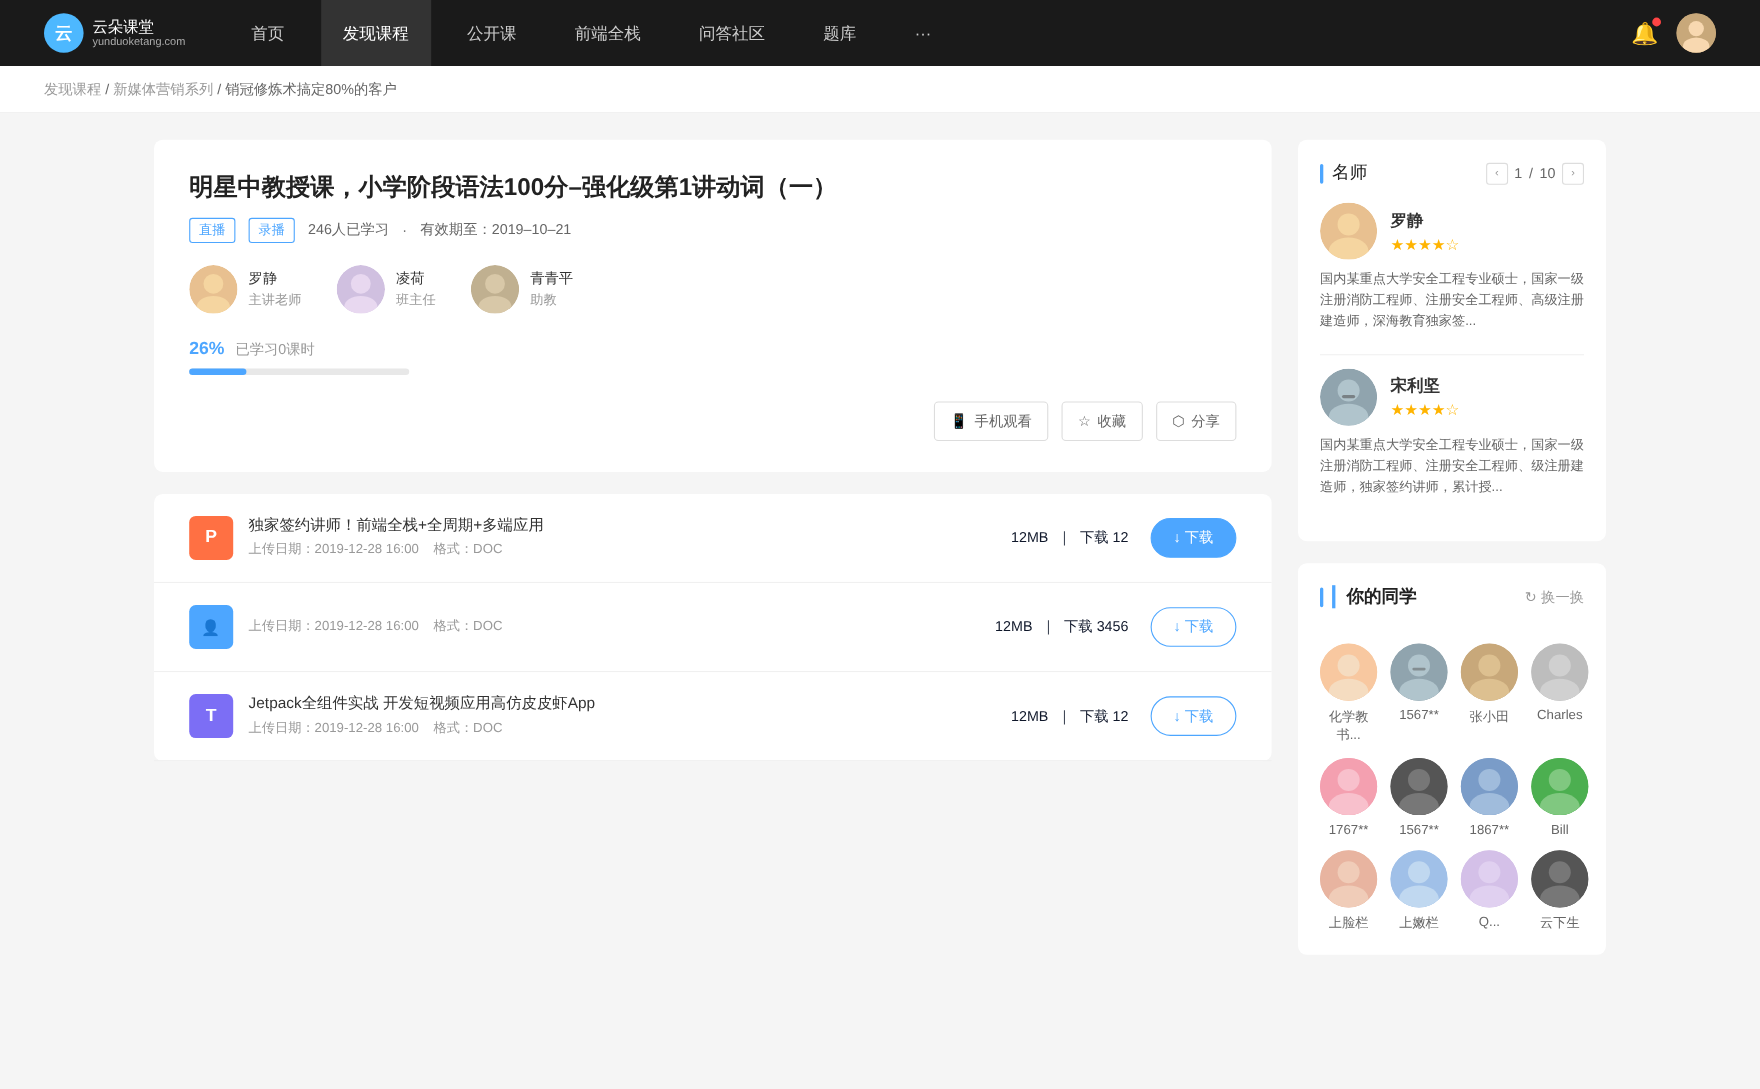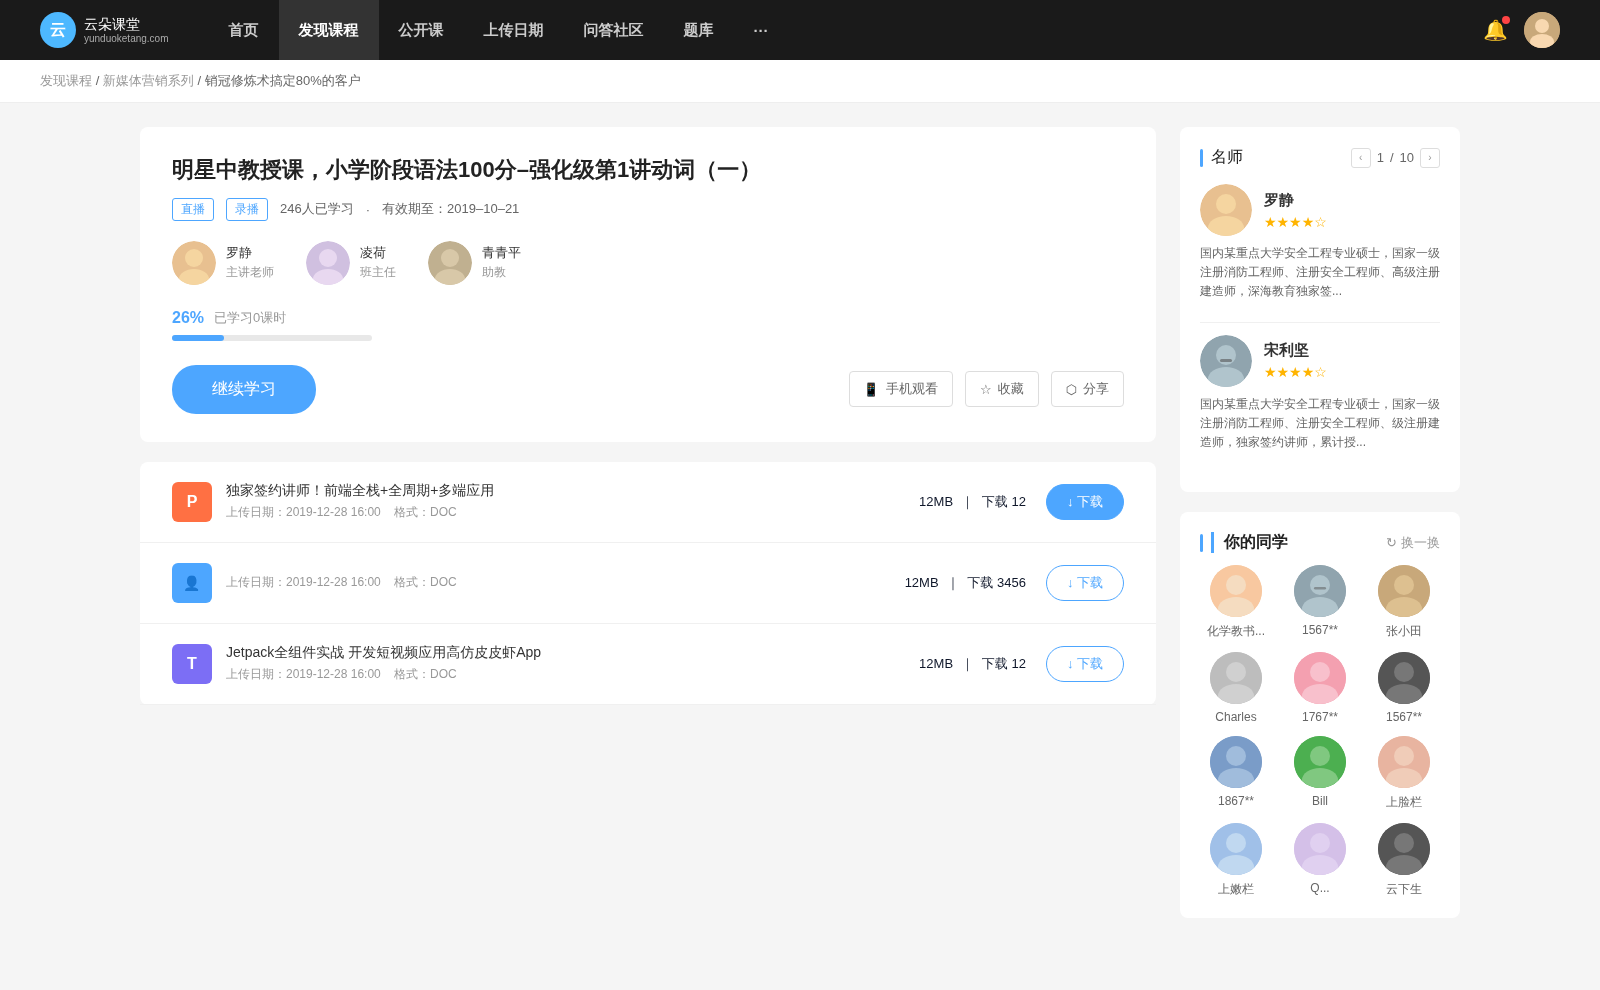--- a/index.html
+++ b/index.html
@@ -4,21 +4,21 @@
   <style>
     * { box-sizing: border-box; margin: 0; padding: 0; }
     body { font-family: -apple-system, BlinkMacSystemFont, 'PingFang SC', 'Microsoft YaHei', sans-serif; background: #f5f5f5; font-size: 14px; color: #333; }
 
     
     .nav { background: #1a1a1a; height: 60px; display: flex; align-items: center; padding: 0 40px; }
     .nav-logo { display: flex; align-items: center; margin-right: 40px; }
     .nav-logo-icon { width: 36px; height: 36px; background: #4db8ff; border-radius: 50%; display: flex; align-items: center; justify-content: center; color: white; font-weight: bold; font-size: 16px; margin-right: 8px; }
     .nav-logo-text { color: white; font-size: 14px; line-height: 1.2; }
     .nav-logo-sub { font-size: 10px; color: #aaa; }
-    .nav-items { display: flex; gap: 0; flex: 1; font-weight: bold; }
+    .nav-items { display: flex; gap: 13px; flex: 1; }
     .nav-item { color: #ccc; padding: 0 20px; height: 60px; display: flex; align-items: center; cursor: pointer; font-size: 15px; }
     .nav-item.active { background: #333; color: white; }
     .nav-right { display: flex; align-items: center; gap: 16px; margin-left: auto; }
     .nav-bell { position: relative; color: #ccc; font-size: 20px; cursor: pointer; }
     .nav-bell-dot { position: absolute; top: -2px; right: -2px; width: 8px; height: 8px; background: #ff4444; border-radius: 50%; }
     .nav-avatar { width: 36px; height: 36px; border-radius: 50%; background: #c8a87a; overflow: hidden; cursor: pointer; display: flex; align-items: center; justify-content: center; }
 
     
     .breadcrumb { background: white; padding: 12px 40px; font-size: 13px; color: #999; border-bottom: 1px solid #eee; }
     .breadcrumb a { color: #999; text-decoration: none; }
@@ -83,24 +83,24 @@
     .teacher-nav-pages { display: flex; align-items: center; gap: 6px; font-size: 13px; color: #666; }
     .teacher-nav-btn { width: 20px; height: 20px; border: 1px solid #ddd; border-radius: 3px; display: flex; align-items: center; justify-content: center; cursor: pointer; font-size: 10px; color: #999; }
     .teacher-sidebar-item { margin-bottom: 20px; }
     .teacher-sidebar-header { display: flex; align-items: center; gap: 12px; margin-bottom: 8px; }
     .teacher-sidebar-avatar { width: 52px; height: 52px; border-radius: 50%; overflow: hidden; flex-shrink: 0; }
     .teacher-sidebar-name { font-size: 15px; font-weight: bold; color: #333; margin-bottom: 4px; }
     .stars { color: #ffb400; font-size: 14px; }
     .teacher-sidebar-desc { font-size: 12px; color: #666; line-height: 1.6; }
 
     
-    .classmates-header { display: flex; align-items: center; justify-content: space-between; margin-bottom: 12px; }
+    .classmates-header { display: flex; align-items: center; justify-content: space-between; margin-bottom: 32px; }
     .classmates-title { font-size: 16px; font-weight: bold; color: #222; border-left: 3px solid #4da6ff; padding-left: 10px; }
     .refresh-btn { display: flex; align-items: center; gap: 4px; color: #999; font-size: 13px; cursor: pointer; }
-    .classmates-grid { display: grid; grid-template-columns: repeat(3, 1fr); gap: 12px; }
+    .classmates-grid { display: grid; grid-template-columns: repeat(4, 1fr); gap: 12px; }
     .classmate-item { display: flex; flex-direction: column; align-items: center; gap: 6px; }
     .classmate-avatar { width: 52px; height: 52px; border-radius: 50%; overflow: hidden; background: #e0e0e0; }
     .classmate-name { font-size: 12px; color: #666; text-align: center; }
 
     .divider { height: 1px; background: #f0f0f0; margin: 12px 0; }
   </style>
 </head>
 <body>
 
 <nav class="nav">
@@ -108,21 +108,21 @@
     <div class="nav-logo-icon">云</div>
     <div>
       <div class="nav-logo-text">云朵课堂</div>
       <div class="nav-logo-sub">yunduoketang.com</div>
     </div>
   </div>
   <div class="nav-items">
     <div class="nav-item">首页</div>
     <div class="nav-item active">发现课程</div>
     <div class="nav-item">公开课</div>
-    <div class="nav-item">上传日期</div>
+    <div class="nav-item">前端全栈</div>
     <div class="nav-item">问答社区</div>
     <div class="nav-item">题库</div>
     <div class="nav-item">···</div>
   </div>
   <div class="nav-right">
     <div class="nav-bell">
       🔔
       <div class="nav-bell-dot"></div>
     </div>
     <div class="nav-avatar">
@@ -202,21 +202,20 @@
         <div class="progress-label">
           <span class="progress-pct">26%</span>
           <span class="progress-text">已学习0课时</span>
         </div>
         <div class="progress-bar-bg">
           <div class="progress-bar-fill"></div>
         </div>
       </div>
 
       <div class="course-actions">
-        <button class="btn-continue">继续学习</button>
         <div class="action-btns">
           <button class="action-btn">
             <span>📱</span>
             <span>手机观看</span>
           </button>
           <button class="action-btn">
             <span>☆</span>
             <span>收藏</span>
           </button>
           <button class="action-btn">

